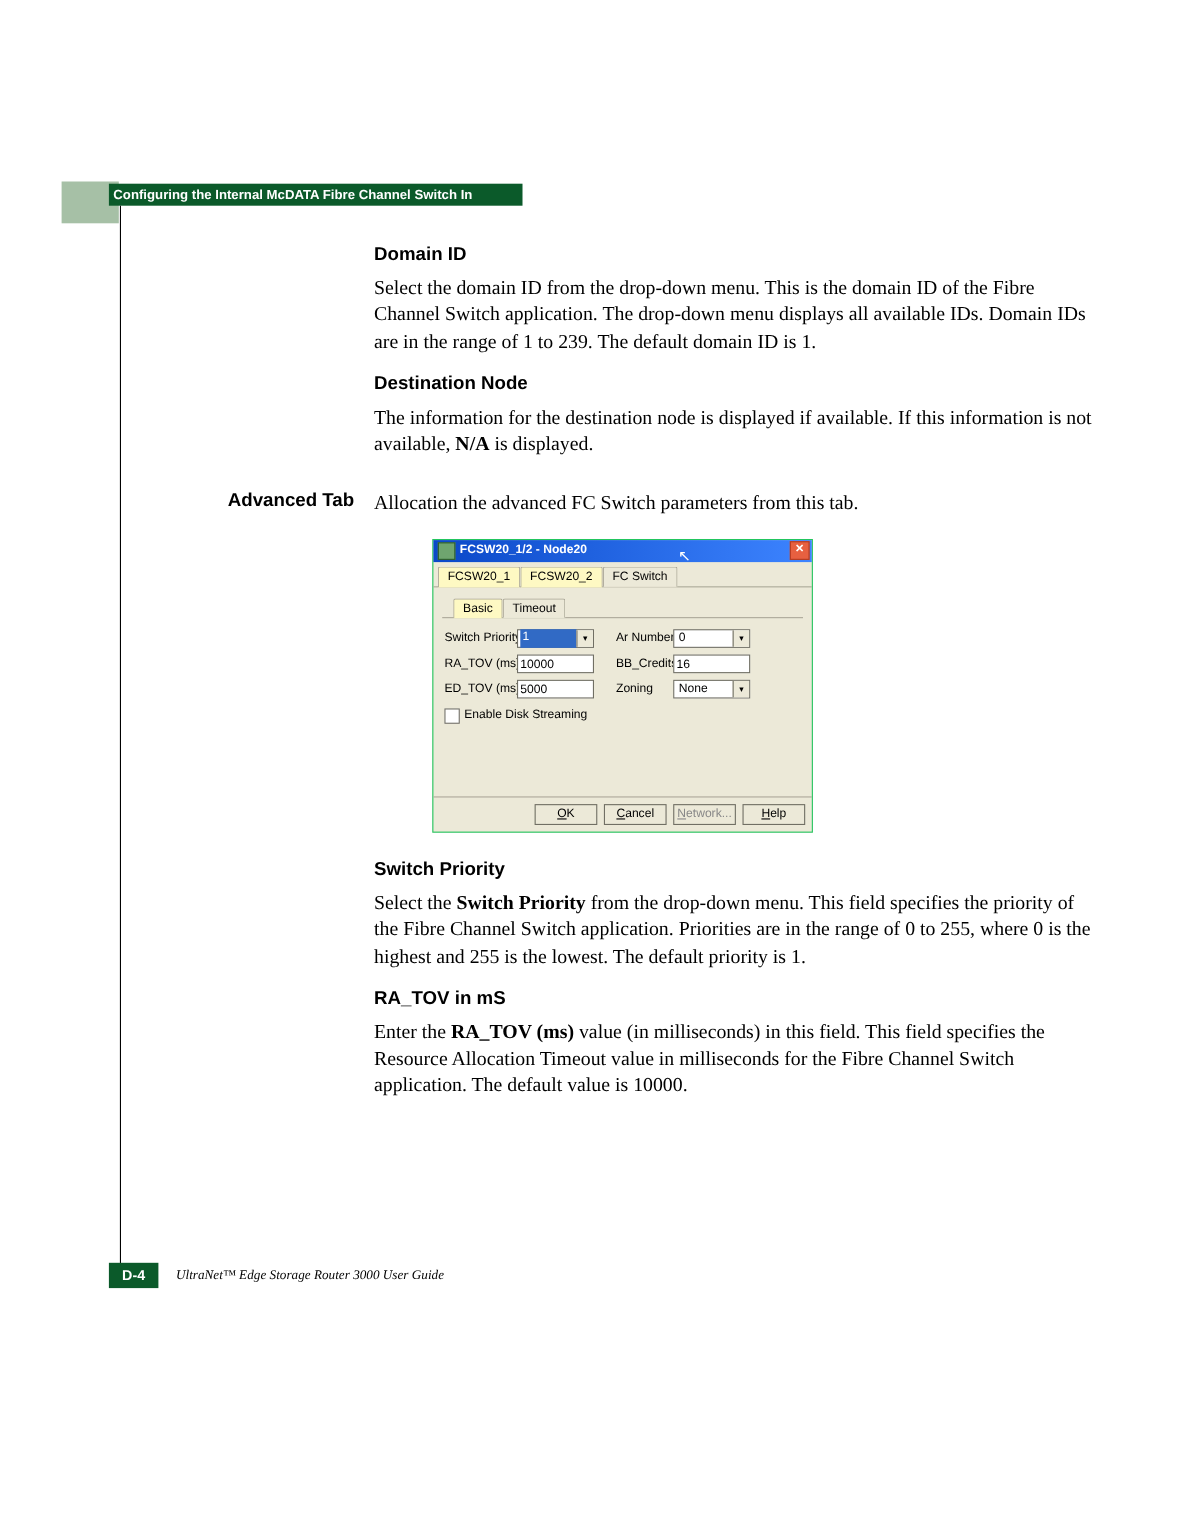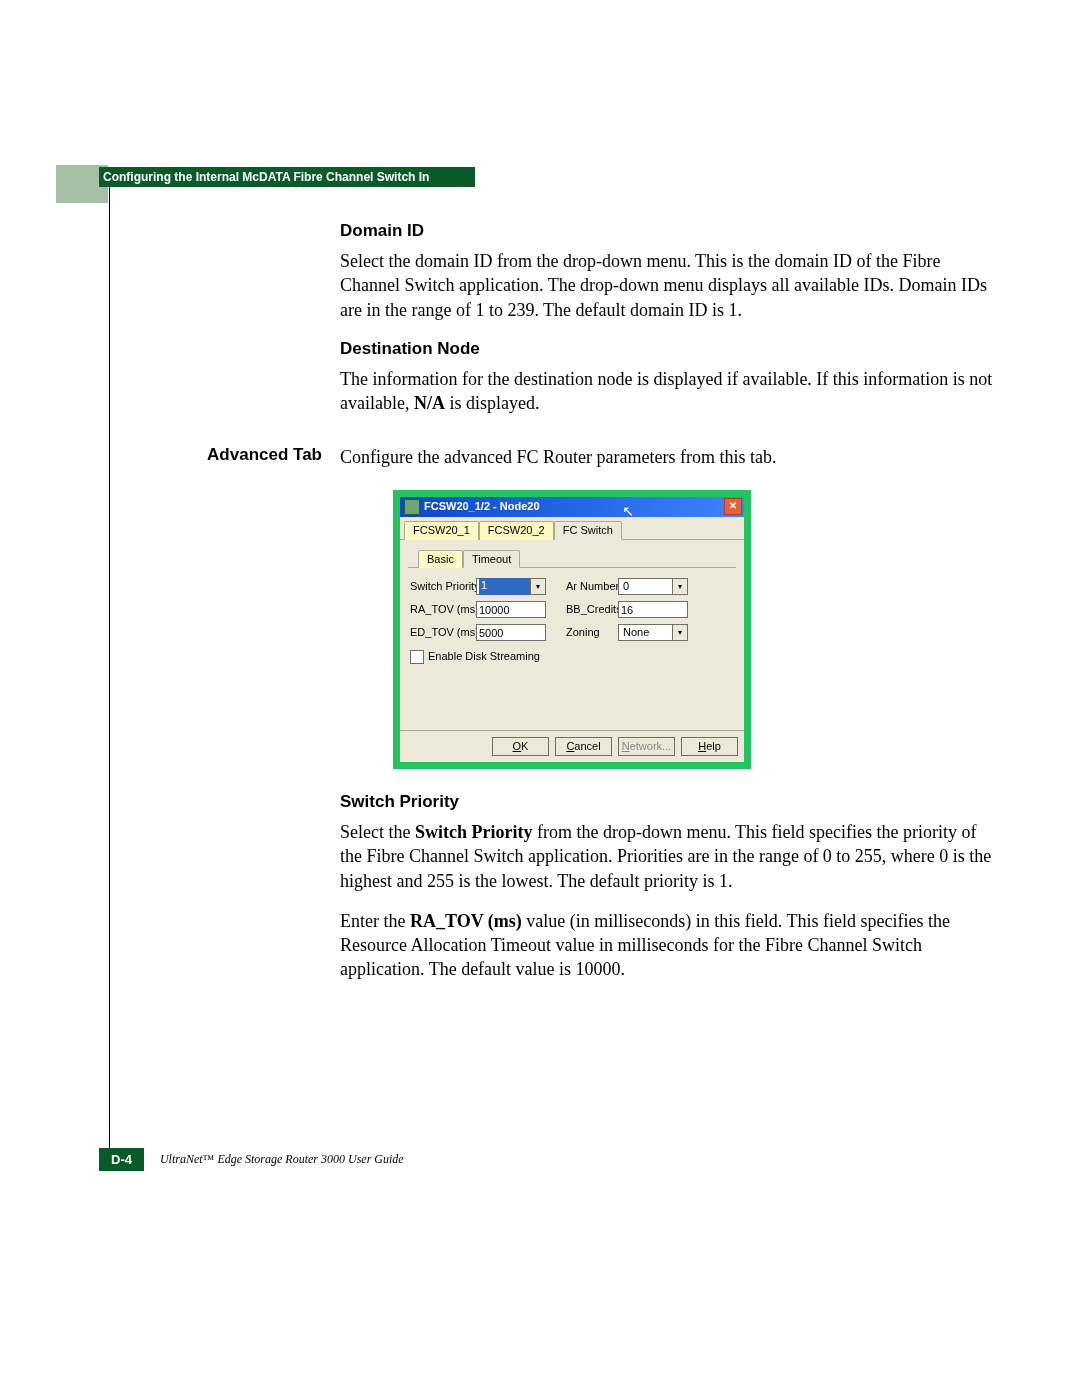--- a/index.html
+++ b/index.html
@@ -88,21 +88,21 @@
     margin: 0 0 16px 0;
   }
 
   
   .dialog {
     margin: 20px 5px 22px 53px;
     width: 344px;
     font-family: Tahoma, Arial, sans-serif;
     font-size: 11px;
     color: #000;
-    border: 7px solid #22c55e;
+    border: 1px solid #22c55e;
     background: #ece9d8;
   }
   .titlebar {
     height: 20px;
     background: linear-gradient(to right, #0a48c8, #3d84ff);
     color: #fff;
     display: flex;
     align-items: center;
     padding: 0 2px 0 4px;
     position: relative;
@@ -282,21 +282,21 @@
         <div class="subhead">Destination Node</div>
         <p>
           <span>The information for the destination node is displayed if available. If this information is not available, </span><b>N/A</b><span> is displayed.</span>
         </p>
       </div>
     </div>
 
     <div class="row">
       <div class="sidecol">Advanced Tab</div>
       <div class="maincol">
-        <p style="margin-bottom:6px;">Configure the advanced FC Router parameters from this tab.</p>
+        <p style="margin-bottom:6px;">Allocation the advanced FC Switch parameters from this tab.</p>
 
         <div class="dialog">
           <div class="titlebar">
             <div class="titlebar-icon"></div>
             <div class="titlebar-text">FCSW20_1/2 - Node20</div>
             <div class="cursor-arrow">↖</div>
             <div class="close-btn">✕</div>
           </div>
 
           <div class="tabstrip1">
@@ -354,20 +354,21 @@
             <div class="dbtn disabled"><u>N</u>etwork...</div>
             <div class="dbtn"><u>H</u>elp</div>
           </div>
         </div>
 
         <div class="subhead">Switch Priority</div>
         <p>
           <span>Select the </span><b>Switch Priority</b><span> from the drop-down menu. This field specifies the priority of the Fibre Channel Switch application. Priorities are in the range of 0 to 255, where 0 is the highest and 255 is the lowest. The default priority is 1.</span>
         </p>
 
+        <div class="subhead">RA_TOV in mS</div>
         <p>
           <span>Enter the </span><b>RA_TOV (ms)</b><span> value (in milliseconds) in this field. This field specifies the Resource Allocation Timeout value in milliseconds for the Fibre Channel Switch application. The default value is 10000.</span>
         </p>
 
       </div>
     </div>
   </div>
 
   <div class="footer">
     <div class="pagenum">D-4</div>

